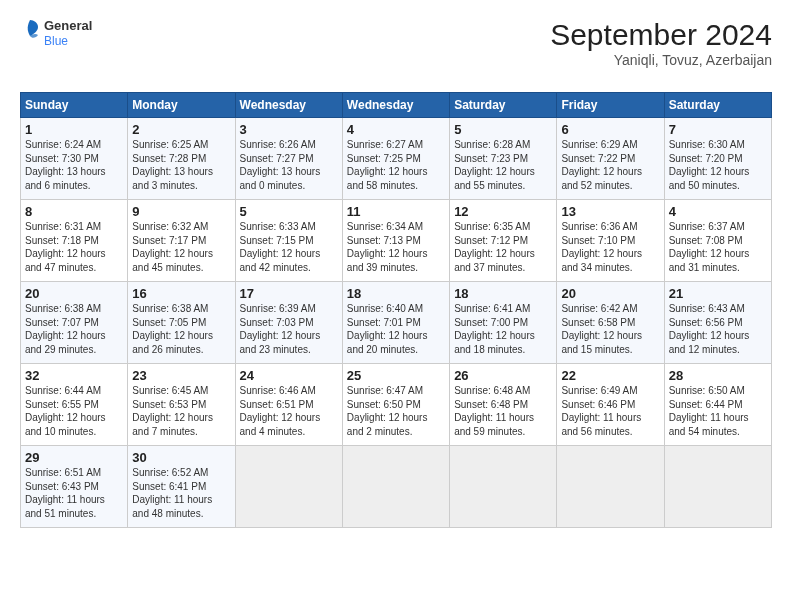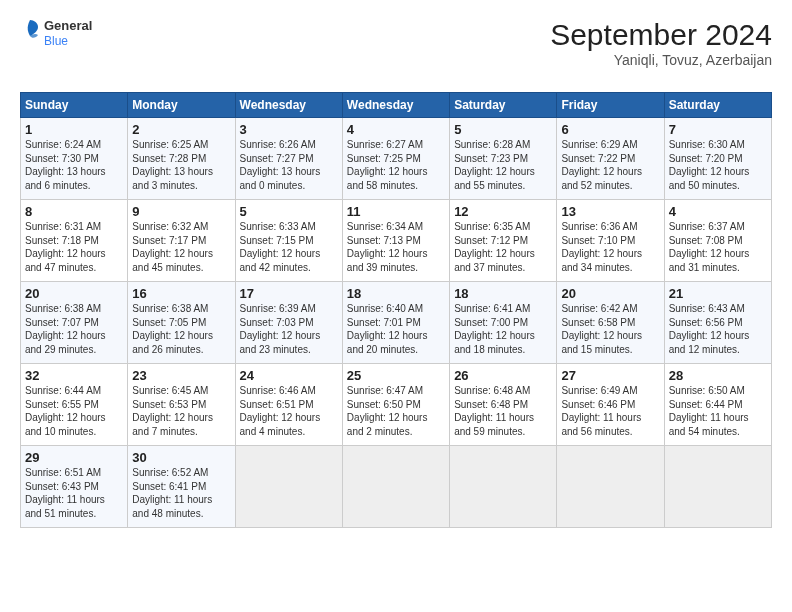--- a/index.html
+++ b/index.html
@@ -223,21 +223,21 @@
           </td>
           <td>
             <span class="day-num">25</span>
             <div class="day-info">Sunrise: 6:47 AM<br>Sunset: 6:50 PM<br>Daylight: 12 hours and 2 minutes.</div>
           </td>
           <td>
             <span class="day-num">26</span>
             <div class="day-info">Sunrise: 6:48 AM<br>Sunset: 6:48 PM<br>Daylight: 11 hours and 59 minutes.</div>
           </td>
           <td>
-            <span class="day-num">27</span>
+            <span class="day-num">22</span>
             <div class="day-info">Sunrise: 6:49 AM<br>Sunset: 6:46 PM<br>Daylight: 11 hours and 56 minutes.</div>
           </td>
           <td>
             <span class="day-num">28</span>
             <div class="day-info">Sunrise: 6:50 AM<br>Sunset: 6:44 PM<br>Daylight: 11 hours and 54 minutes.</div>
           </td>
         </tr>
         <tr>
           <td>
             <span class="day-num">29</span>

